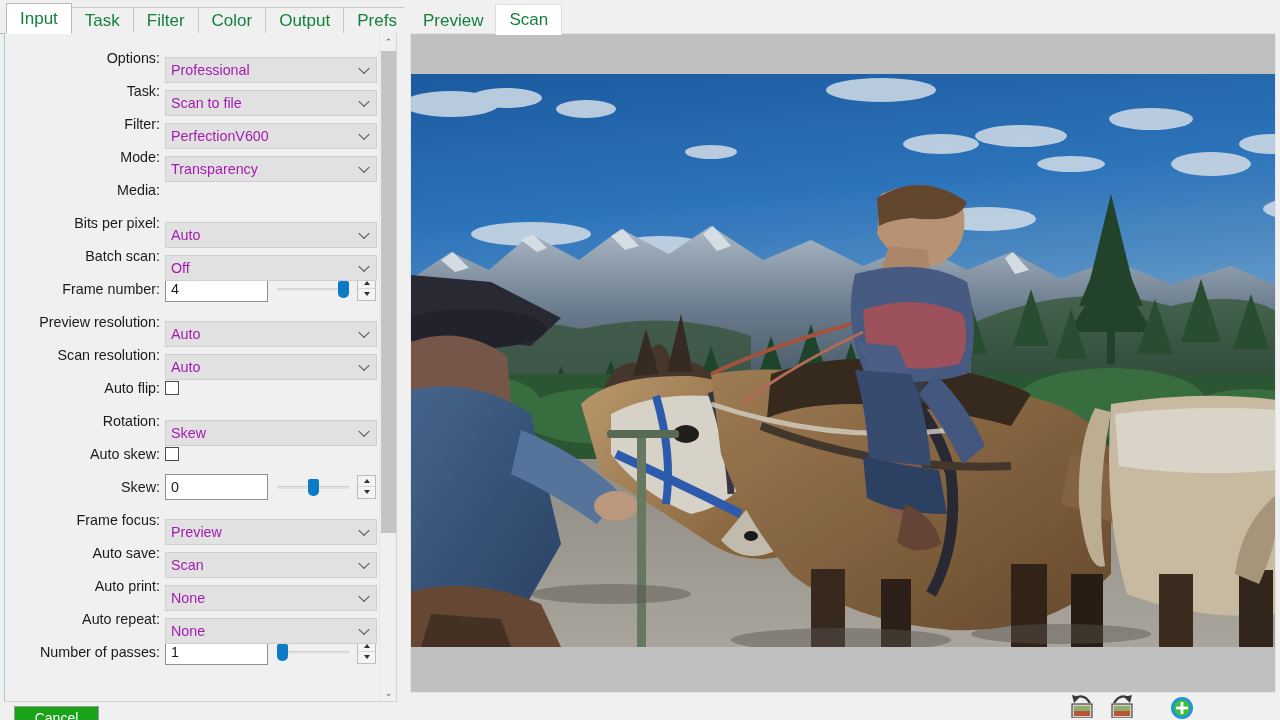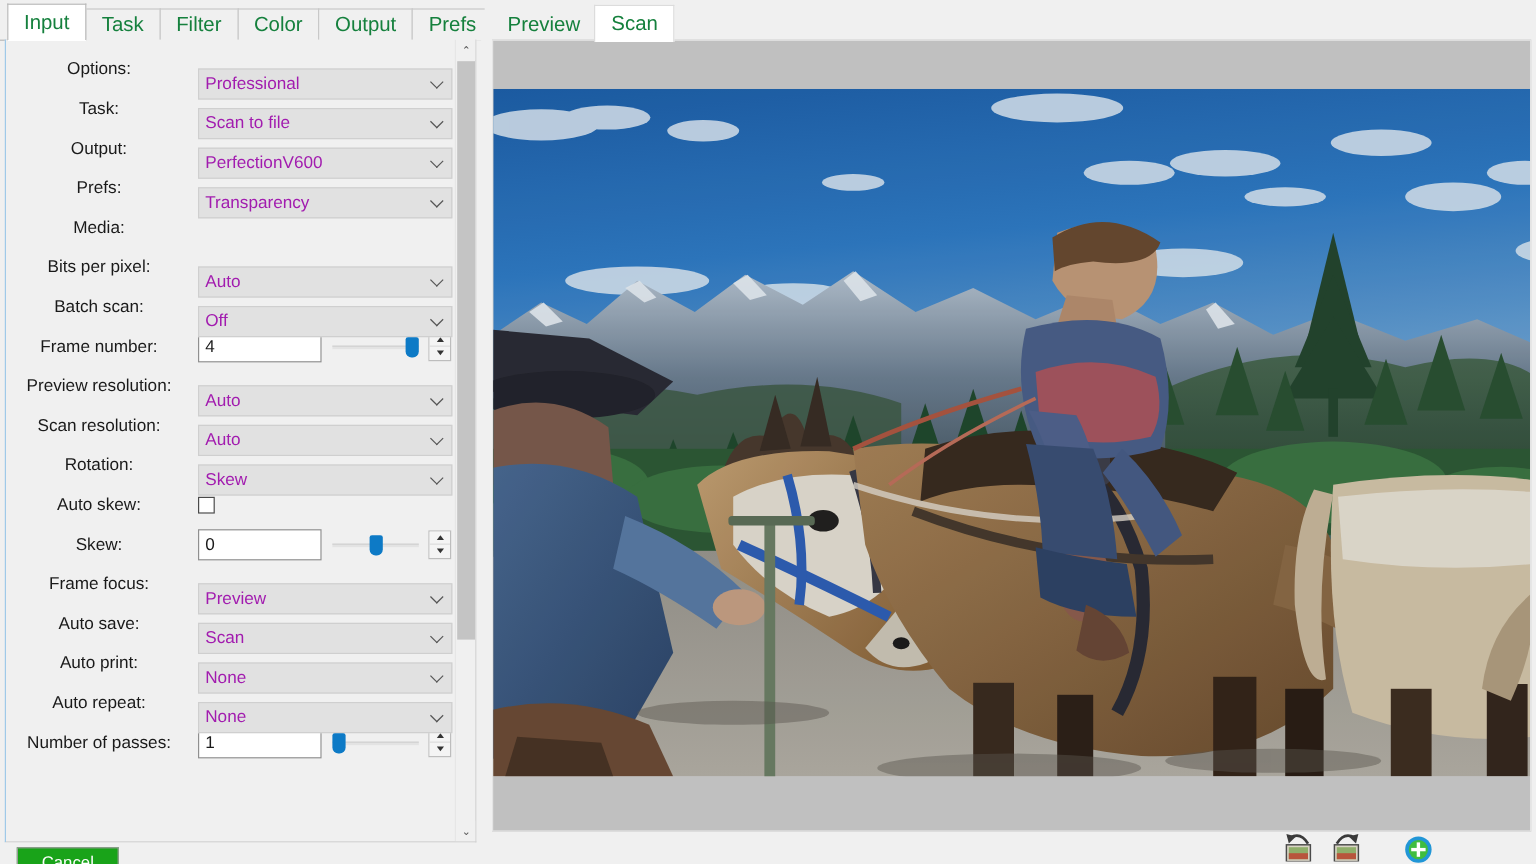--- a/index.html
+++ b/index.html
@@ -52,21 +52,21 @@
   }
   .rows { position: absolute; left: 0; top: 0; width: 382px; padding-top: 8px; }
 
   .row {
     display: flex; align-items: center;
     height: 33px;
     padding-right: 8px;
   }
   .lbl {
     flex: 0 0 160px;
-    text-align: center;
+    text-align: right;
     padding-right: 5px;
     font-size: 14.3px;
     color: #1a1a1a;
     white-space: nowrap;
   }
   .combo {
     flex: 0 0 212px;
     height: 26px;
     background: #e1e1e1;
     border: 1px solid #cfcfcf;
@@ -216,28 +216,28 @@
             </div>
           </div>
           <div class="row">
             <div class="lbl">Task:</div>
             <div class="combo">
               <span>Scan to file</span>
               <span class="chev"></span>
             </div>
           </div>
           <div class="row">
-            <div class="lbl">Output:</div>
+            <div class="lbl">Filter:</div>
             <div class="combo">
               <span>PerfectionV600</span>
               <span class="chev"></span>
             </div>
           </div>
           <div class="row">
-            <div class="lbl">Prefs:</div>
+            <div class="lbl">Mode:</div>
             <div class="combo">
               <span>Transparency</span>
               <span class="chev"></span>
             </div>
           </div>
           <div class="row">
             <div class="lbl">Media:</div>
           </div>
           <div class="row">
             <div class="lbl">Bits per pixel:</div>
@@ -277,20 +277,24 @@
               <span>Auto</span>
               <span class="chev"></span>
             </div>
           </div>
           <div class="row">
             <div class="lbl">Scan resolution:</div>
             <div class="combo">
               <span>Auto</span>
               <span class="chev"></span>
             </div>
+          </div>
+          <div class="row">
+            <div class="lbl">Auto flip:</div>
+            <div class="chk"></div>
           </div>
           <div class="row">
             <div class="lbl">Rotation:</div>
             <div class="combo">
               <span>Skew</span>
               <span class="chev"></span>
             </div>
           </div>
           <div class="row">
             <div class="lbl">Auto skew:</div>

